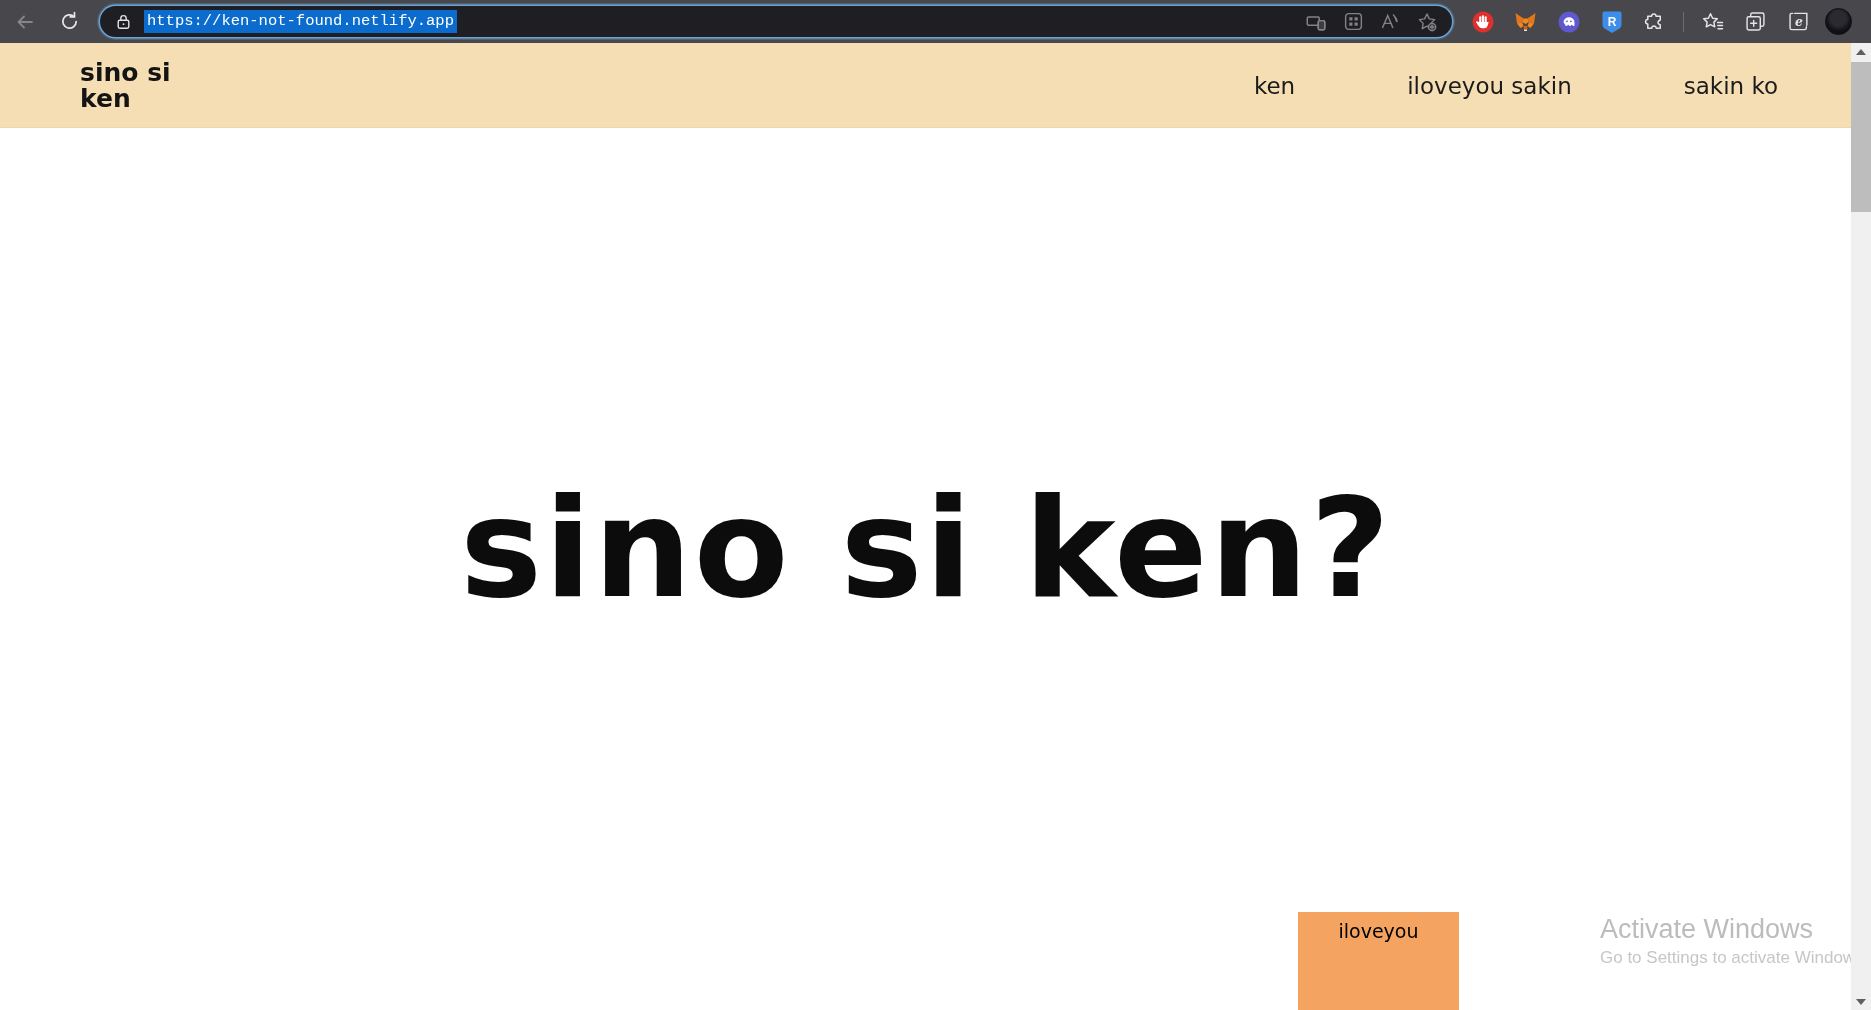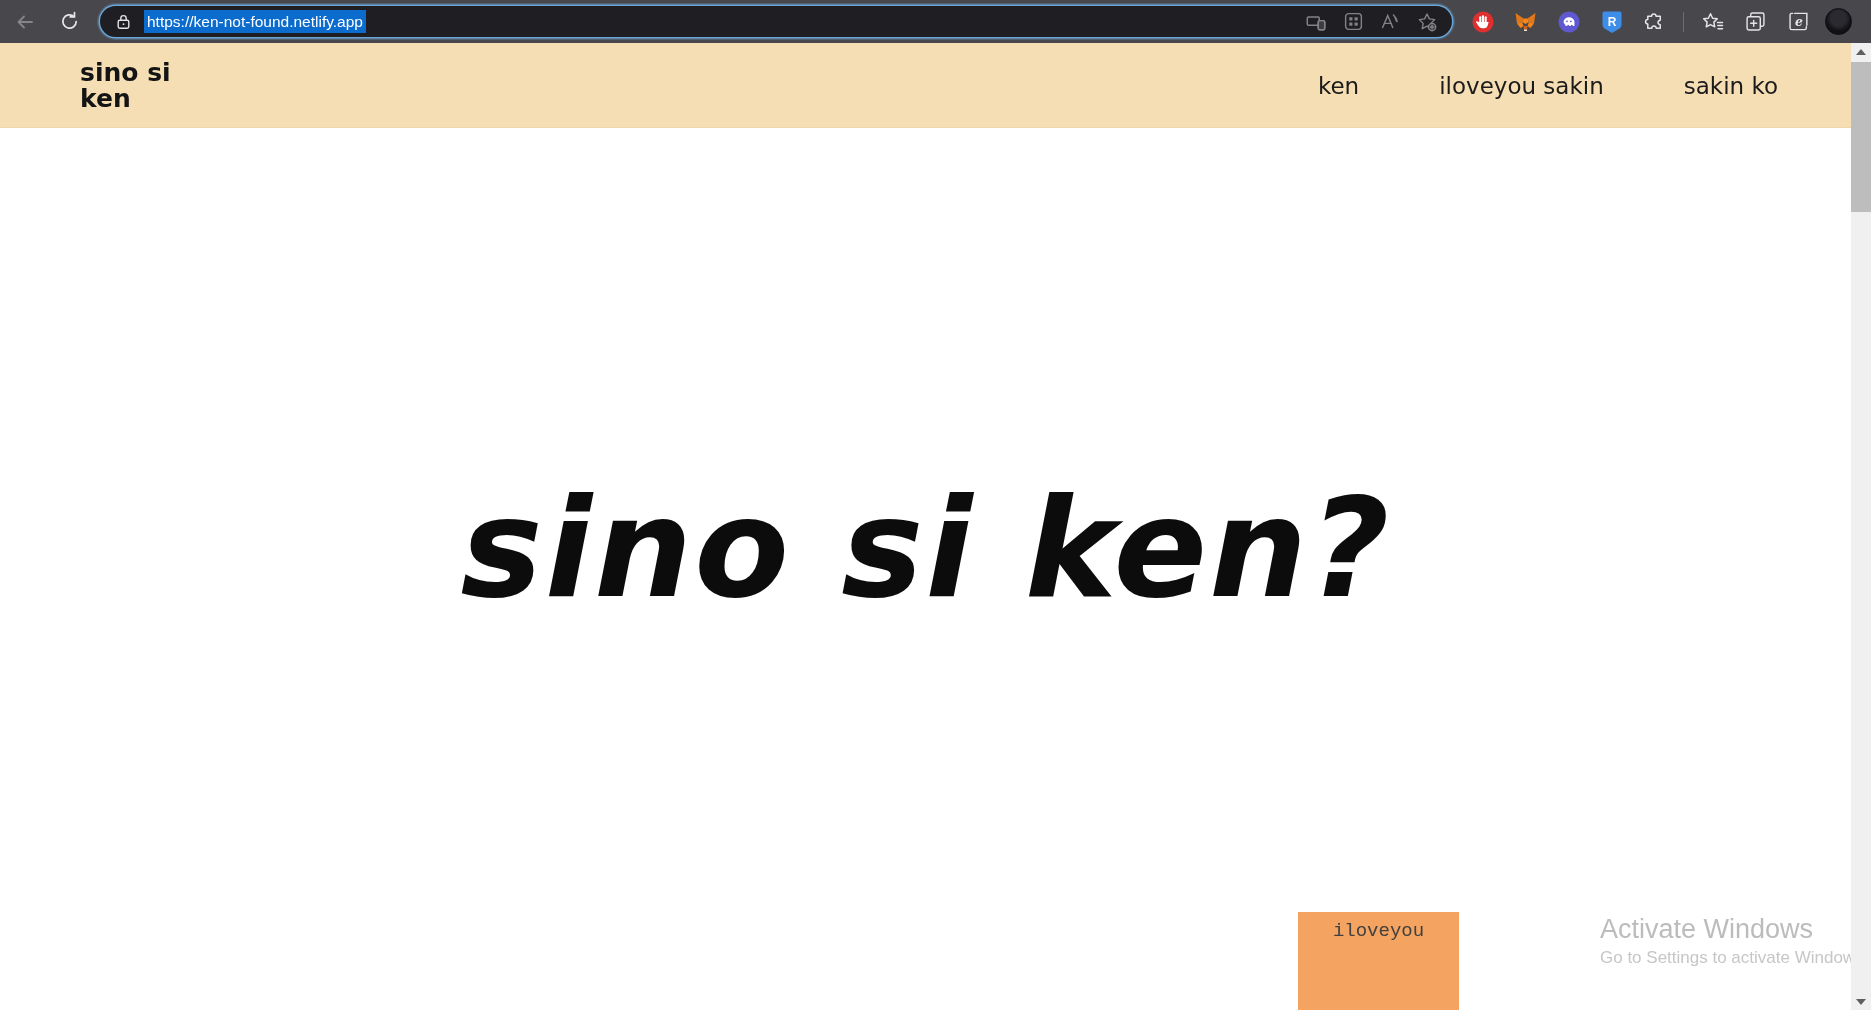--- a/index.html
+++ b/index.html
@@ -10,21 +10,21 @@
   .toolbar { position:absolute; left:0; top:0; width:1871px; height:43px;
              background:#48484c; display:flex; align-items:center; }
   .nav-btn { width:34px; height:34px; display:flex; align-items:center; justify-content:center;
              margin-left:8px; border-radius:4px; flex:0 0 auto; cursor:default; }
   .nav-btn svg { display:block; }
 
   .url-pill { position:absolute; left:100px; top:6px; width:1352px; height:31px;
               background:#1f1f23; border-radius:16px; display:flex; align-items:center;
               box-shadow:0 0 0 1.5px #6aa5d8, 0 0 0 3px rgba(106,165,216,.25); }
   .lock-wrap { margin-left:16px; display:flex; align-items:center; }
-  .url-text { margin-left:13px; font-family:Liberation Sans, sans-serif; font-size:15.5px;
+  .url-text { margin-left:13px; font-family:Liberation Mono, monospace; font-size:15.5px;
               color:#ffffff; background:#0b6cce; padding:3px 3px; line-height:17px; white-space:nowrap; }
   .pill-icons { position:absolute; right:14px; top:0; height:31px; display:flex;
                 align-items:center; gap:15px; }
   .pill-icons .pico { width:22px; height:22px; display:flex; align-items:center;
                       justify-content:center; opacity:.75; }
 
   .ext-area { position:absolute; left:1452px; top:0; height:43px; display:flex;
               align-items:center; gap:10px; padding-left:14px; }
   .ext-btn { width:33px; height:33px; display:flex; align-items:center;
              justify-content:center; border-radius:4px; }
@@ -34,29 +34,29 @@
             border:1px solid #0c0c10; }
 
   
   .page { position:absolute; left:0; top:43px; width:1871px; height:967px; background:#ffffff; }
 
   .site-nav { position:absolute; left:0; top:0; width:1871px; height:85px;
               background:#f5deb3; border-bottom:1px solid #eed7ab;padding-left:48px; }
   .logo { position:absolute; left:80px; top:17px; font-size:25px; font-weight:700;
           line-height:26px; color:#141414; width:120px; cursor:pointer; }
   .site-links { position:absolute; right:93px; top:0; height:85px; display:flex;
-                align-items:center; gap:80px; }
+                align-items:center; gap:112px; }
   .site-link { font-size:23px; color:#1b1b1b; cursor:pointer; white-space:nowrap; }
 
   .hero { position:absolute; left:0; top:425px; width:1852px; text-align:center;
-          font-size:138px; font-weight:700; letter-spacing:2px; color:#0c0c0c;font-style:italic; }
+          font-size:138px; font-weight:700; letter-spacing:2px; color:#0c0c0c; }
 
   .note-box { position:absolute; left:1298px; top:869px; width:161px; height:141px;
               background:#f4a460; text-align:center; padding-top:8px; }
-  .note-box span { font-size:19px; color:#404040; font-weight:500;font-family:Liberation Mono, monospace; }
+  .note-box span { font-size:19px; color:#000000; font-weight:500; }
 
   .watermark { position:absolute; left:1600px; top:871px; color:#bdbdbd;
                font-family:Liberation Sans, sans-serif; }
   .watermark .wm-title { font-size:27px; font-weight:400; color:#bcbcbc; }
   .watermark .wm-sub { font-size:17px; color:#c6c6c6; margin-top:3px; }
 
   
   .scrollbar { position:absolute; right:0; top:43px; width:20px; height:967px; background:#f0f0f0; }
   .sb-arrow { position:absolute; left:0; width:20px; height:17px; display:flex;
               align-items:center; justify-content:center; }

